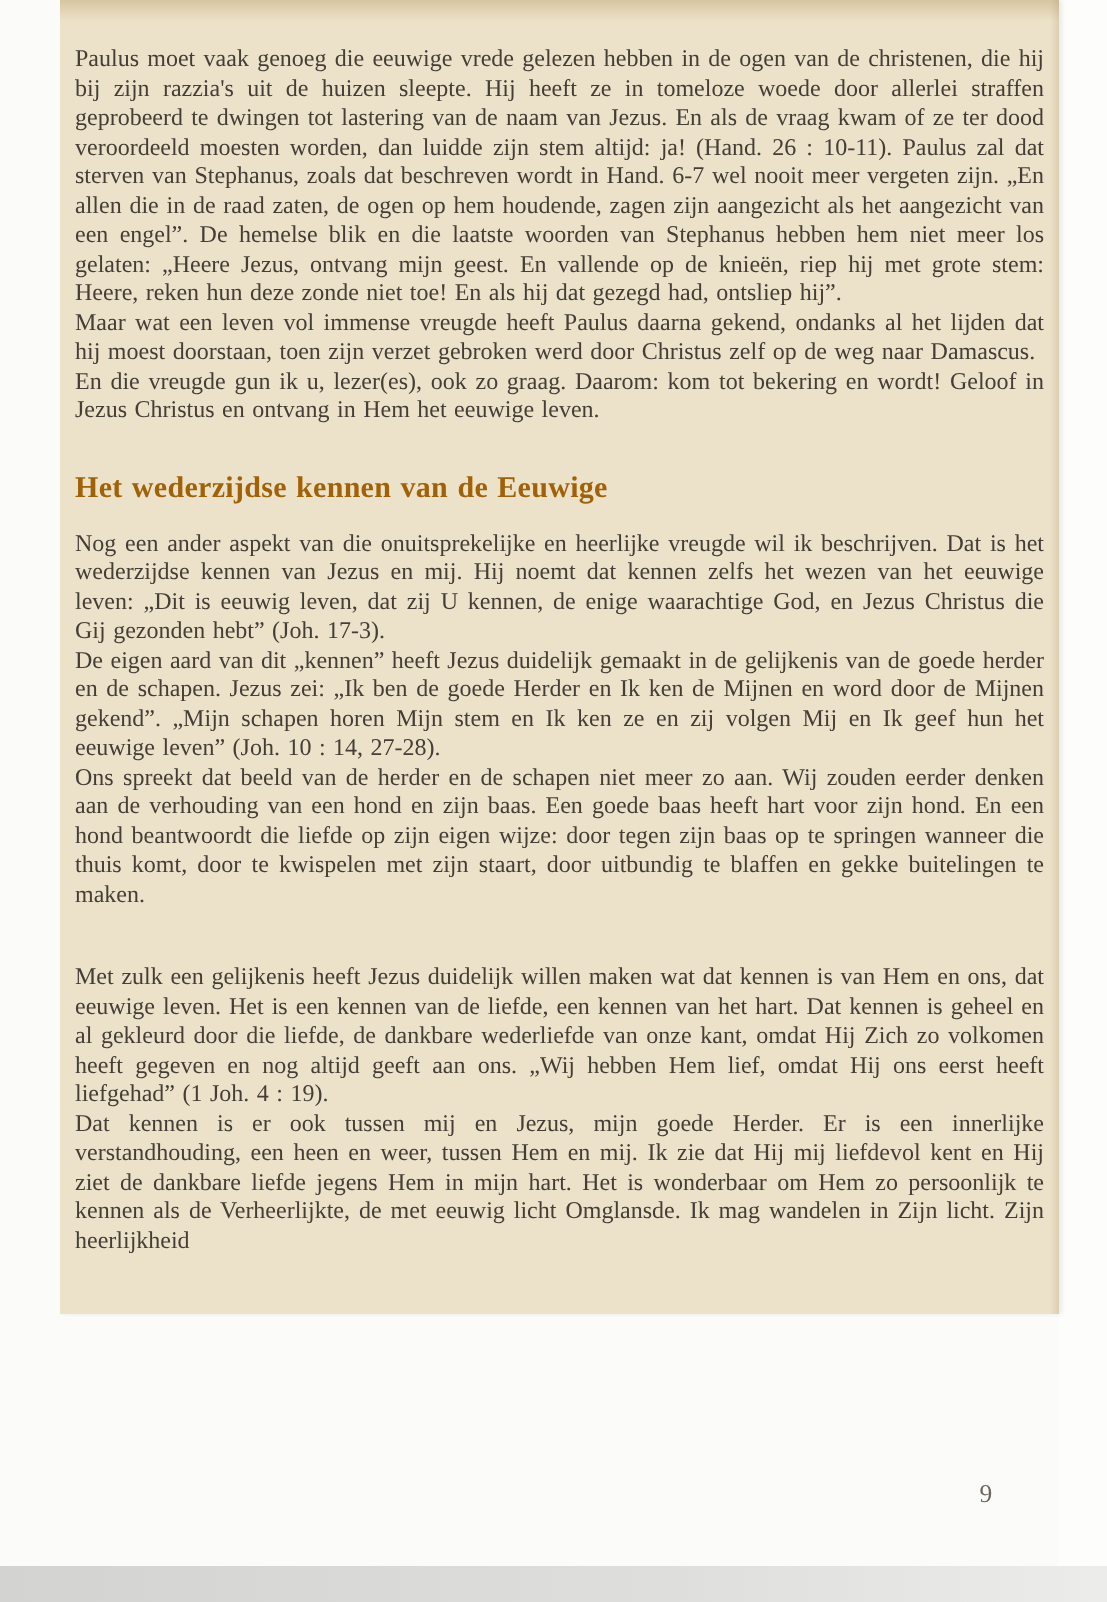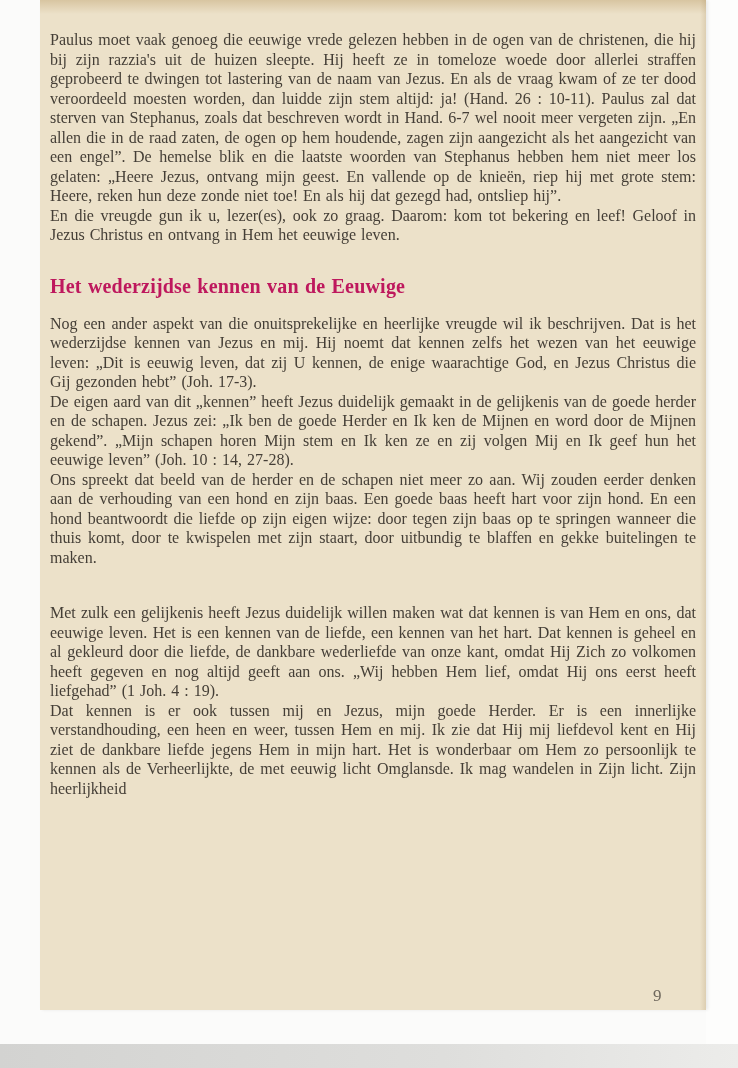--- a/index.html
+++ b/index.html
@@ -28,21 +28,21 @@
     left: 706px;
     width: 32px;
     height: 1044px;
     background: #fdfdfc;
   }
   .page {
     position: absolute;
     left: 40px;
     top: 0;
     width: 666px;
-    height: 1010px;
+    height: 876px;
     background: #ece1c9;
     box-shadow: 2px 0 3px rgba(0,0,0,0.08);
   }
   .page::before {
     
     content: "";
     position: absolute;
     top: 0;
     left: 0;
     right: 0;
@@ -76,21 +76,21 @@
     margin: 0;
   }
   .text-block p.spaced {
     margin-top: 36px;
   }
   .section-heading {
     font-size: 20px;
     line-height: 24px;
     font-weight: bold;
     letter-spacing: 0.2px;
-    color: #be185d;
+    color: #a16207;
     margin: 29px 0 16px 0;
     text-align: left;
   }
   .page-number {
     position: absolute;
     left: 613px;
     top: 986px;
     width: 40px;
     text-align: left;
     font-size: 17px;
@@ -99,21 +99,22 @@
 </style>
 </head>
 <body>
 
 <div class="bottom-strip"></div>
 <div class="right-margin"></div>
 
 <div class="page">
   <div class="text-block">
     <p>Paulus moet vaak genoeg die eeuwige vrede gelezen hebben in de ogen van de christenen, die hij bij zijn razzia's uit de huizen sleepte. Hij heeft ze in tomeloze woede door allerlei straffen geprobeerd te dwingen tot lastering van de naam van Jezus. En als de vraag kwam of ze ter dood veroordeeld moesten worden, dan luidde zijn stem altijd: ja! (Hand. 26 : 10-11). Paulus zal dat sterven van Stephanus, zoals dat beschreven wordt in Hand. 6-7 wel nooit meer vergeten zijn. „En allen die in de raad zaten, de ogen op hem houdende, zagen zijn aangezicht als het aangezicht van een engel”. De hemelse blik en die laatste woorden van Stephanus hebben hem niet meer los gelaten: „Heere Jezus, ontvang mijn geest. En vallende op de knieën, riep hij met grote stem: Heere, reken hun deze zonde niet toe! En als hij dat gezegd had, ontsliep hij”.</p>
-    <p>En die vreugde gun ik u, lezer(es), ook zo graag. Daarom: kom tot bekering en leef! Geloof in Jezus Christus en ontvang in Hem het eeuwige leven.</p>
+    <p>Maar wat een leven vol immense vreugde heeft Paulus daarna gekend, ondanks al het lijden dat hij moest doorstaan, toen zijn verzet gebroken werd door Christus zelf op de weg naar Damascus.</p>
+    <p>En die vreugde gun ik u, lezer(es), ook zo graag. Daarom: kom tot bekering en wordt! Geloof in Jezus Christus en ontvang in Hem het eeuwige leven.</p>
 
     <h2 class="section-heading">Het wederzijdse kennen van de Eeuwige</h2>
 
     <p>Nog een ander aspekt van die onuitsprekelijke en heerlijke vreugde wil ik beschrijven. Dat is het wederzijdse kennen van Jezus en mij. Hij noemt dat kennen zelfs het wezen van het eeuwige leven: „Dit is eeuwig leven, dat zij U kennen, de enige waarachtige God, en Jezus Christus die Gij gezonden hebt” (Joh. 17-3).</p>
     <p>De eigen aard van dit „kennen” heeft Jezus duidelijk gemaakt in de gelijkenis van de goede herder en de schapen. Jezus zei: „Ik ben de goede Herder en Ik ken de Mijnen en word door de Mijnen gekend”. „Mijn schapen horen Mijn stem en Ik ken ze en zij volgen Mij en Ik geef hun het eeuwige leven” (Joh. 10 : 14, 27-28).</p>
     <p>Ons spreekt dat beeld van de herder en de schapen niet meer zo aan. Wij zouden eerder denken aan de verhouding van een hond en zijn baas. Een goede baas heeft hart voor zijn hond. En een hond beantwoordt die liefde op zijn eigen wijze: door tegen zijn baas op te springen wanneer die thuis komt, door te kwispelen met zijn staart, door uitbundig te blaffen en gekke buitelingen te maken.</p>
 
     <p class="spaced">Met zulk een gelijkenis heeft Jezus duidelijk willen maken wat dat kennen is van Hem en ons, dat eeuwige leven. Het is een kennen van de liefde, een kennen van het hart. Dat kennen is geheel en al gekleurd door die liefde, de dankbare wederliefde van onze kant, omdat Hij Zich zo volkomen heeft gegeven en nog altijd geeft aan ons. „Wij hebben Hem lief, omdat Hij ons eerst heeft liefgehad” (1 Joh. 4 : 19).</p>
     <p>Dat kennen is er ook tussen mij en Jezus, mijn goede Herder. Er is een innerlijke verstandhouding, een heen en weer, tussen Hem en mij. Ik zie dat Hij mij liefdevol kent en Hij ziet de dankbare liefde jegens Hem in mijn hart. Het is wonderbaar om Hem zo persoonlijk te kennen als de Verheerlijkte, de met eeuwig licht Omglansde. Ik mag wandelen in Zijn licht. Zijn heerlijkheid</p>
   </div>

